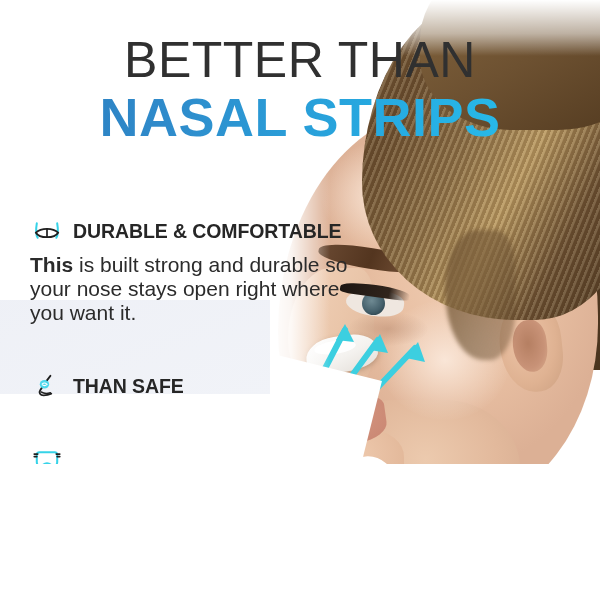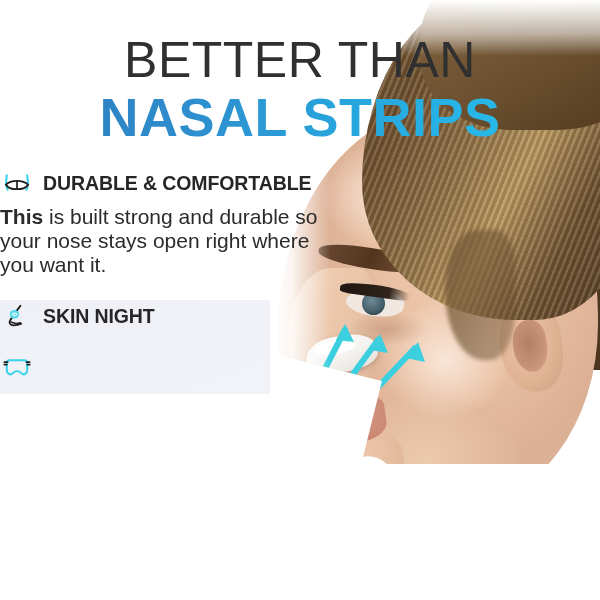--- a/index.html
+++ b/index.html
@@ -430,20 +430,22 @@
   .features {
     position: absolute;
     left: 0;
     top: 170px;
     width: 390px;
     z-index: 5;
   }
   .feature {
     position: relative;
     margin-bottom: 26px;
+    padding-left: 30px;
+    margin-top: 48px;
   }
   .feature-head {
     display: flex;
     align-items: center;
     gap: 9px;
     margin-bottom: 9px;
   }
   .feature-icon {
     width: 34px;
     height: 26px;
@@ -561,21 +563,21 @@
     </div>
 
     <div class="feature" id="feature-2">
       <div class="feature-head">
         <svg class="feature-icon" viewBox="0 0 40 30">
           <path d="M24 3 C19 9 15 15 12 20 C10 23 12 26 16 26 C20 26 23 25 25 24" stroke="#1f1f1f" stroke-width="2.2" fill="none" stroke-linecap="round"></path>
           <path d="M13 22 C16 24 21 24 24 23" stroke="#1f1f1f" stroke-width="1.8" fill="none" stroke-linecap="round"></path>
           <ellipse cx="17" cy="13" rx="5.5" ry="5" fill="#4fd8ec"></ellipse>
           <path d="M14 13 q3 -3 6 0 q-3 3 -6 0" stroke="#ffffff" stroke-width="1.4" fill="none"></path>
         </svg>
-        <div class="feature-title">SKIN NIGHT</div>
+        <div class="feature-title">THAN SAFE</div>
       </div>
     </div>
 
     <div class="feature" id="feature-3">
       <div class="feature-head">
         <svg class="feature-icon" viewBox="0 0 40 30">
           <path d="M8 9 C8 7 9 6 11 6 L29 6 C31 6 32 7 32 9 L32 17 C32 22 28 24 25 21 C22 18 18 18 15 21 C12 24 8 22 8 17 Z" stroke="#36d3e8" stroke-width="2.4" fill="none" stroke-linejoin="round"></path>
           <path d="M5 8 L9 8 M5 11 L8 11" stroke="#1f1f1f" stroke-width="2" stroke-linecap="round"></path>
           <path d="M31 8 L35 8 M32 11 L35 11" stroke="#1f1f1f" stroke-width="2" stroke-linecap="round"></path>
         </svg>

